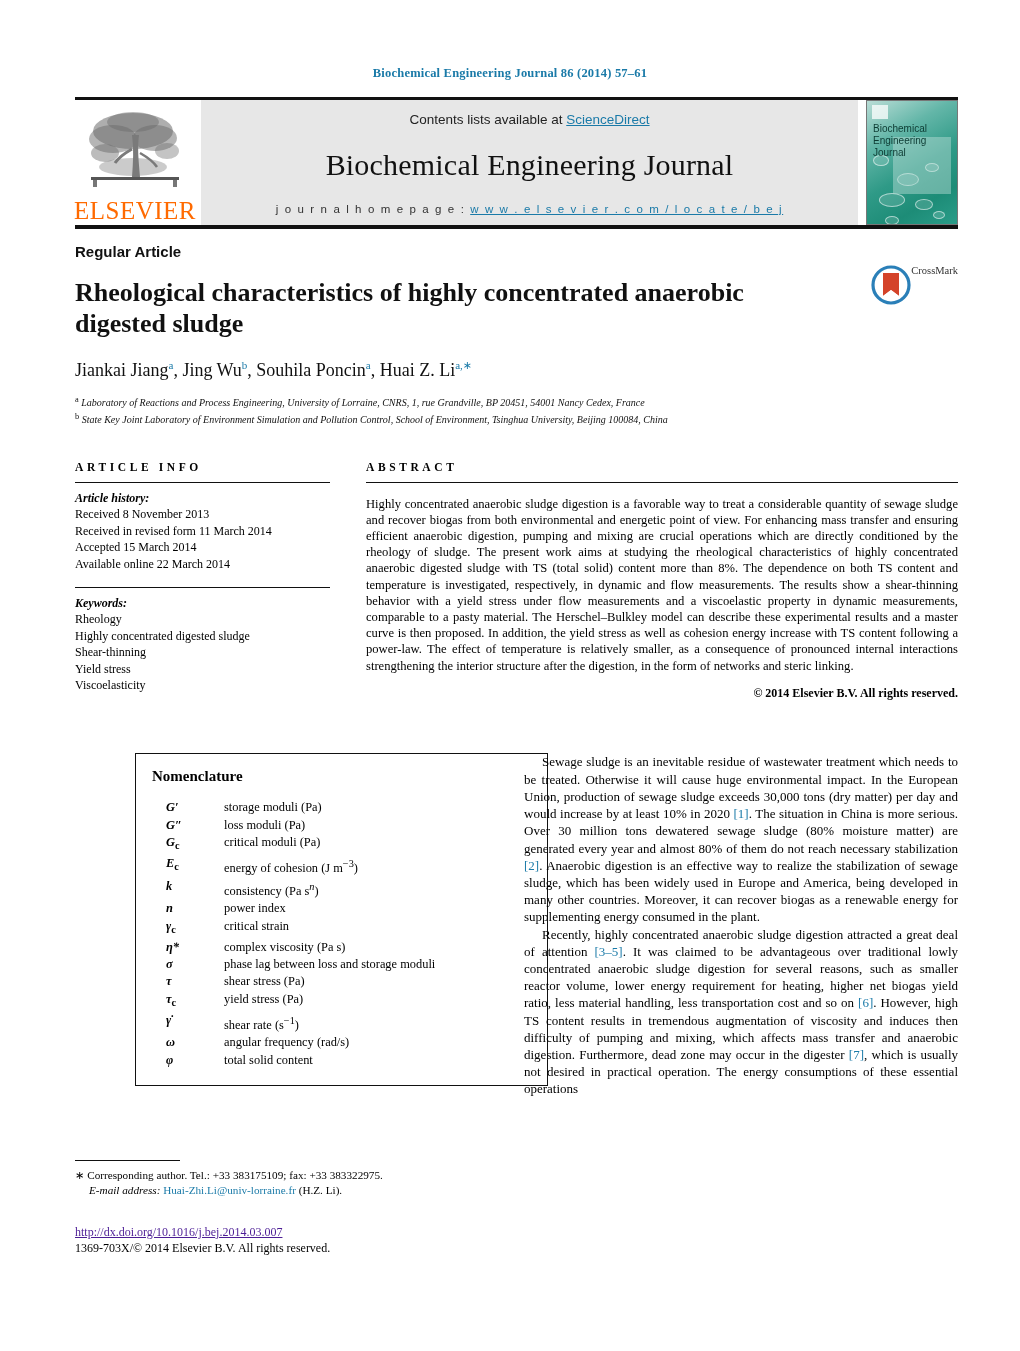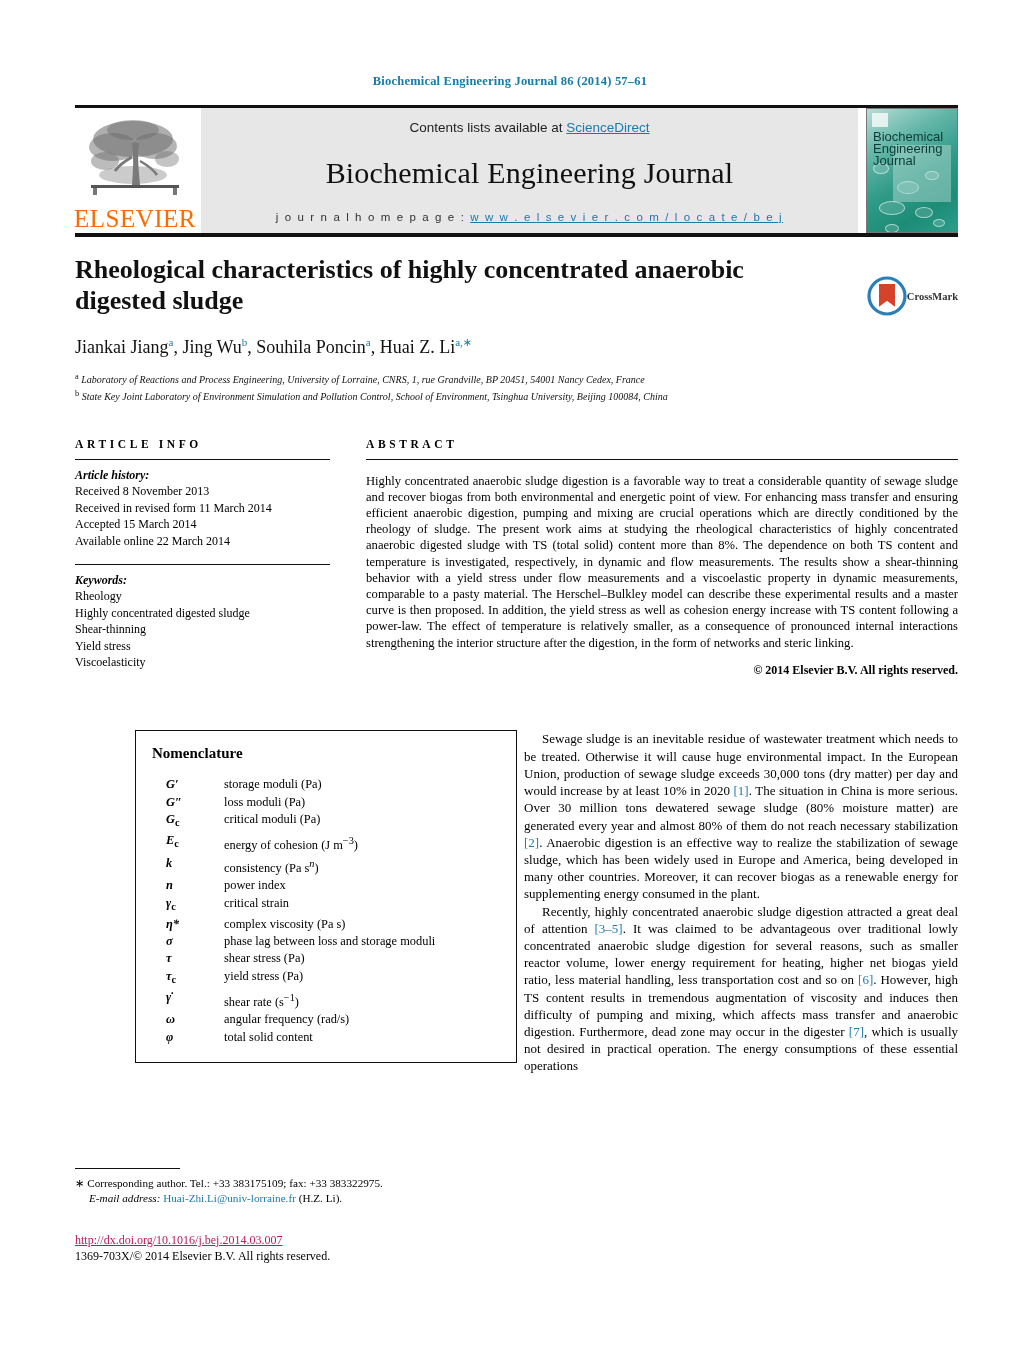--- a/index.html
+++ b/index.html
@@ -16,21 +16,20 @@
 
   
   .runninghead {
     text-align:center;
     color:#1a7aa8;
     font-family:"Liberation Serif", serif;
     font-weight:bold;
     font-size:12.5px;
     letter-spacing:.2px;
     padding-top:66px;
-    margin-top:8px;
   }
 
   
   .masthead {
     margin:16px 62px 0 75px;
     border-top:3px solid #111;
     padding-top:0;
     display:flex;
     align-items:stretch;
     height:128px;
@@ -95,21 +94,21 @@
     position:absolute; left:26px; top:36px; right:6px; bottom:30px;
     background:rgba(190,225,218,.45);
   }
   .cover-thumb .elsmark {
     position:absolute; left:5px; top:4px; width:16px; height:14px;
     background:rgba(255,255,255,.75);
   }
   .cover-title {
     position:absolute; left:6px; top:22px; right:4px;
     font-family:"Liberation Sans", sans-serif;
-    font-size:13px; line-height:12px; color:#0d3b33;
+    font-size:10px; line-height:12px; color:#0d3b33;
   }
   .masthead-rule {
     margin:0 62px 0 75px;
     border-bottom:4px solid #111;
   }
 
   
   .article-head { margin:14px 62px 0 75px; position:relative; }
   .regular-article {
     font-family:"Liberation Sans", sans-serif;
@@ -126,21 +125,21 @@
     font-size:18px; color:#111; margin-bottom:12px;
   }
   .authors sup { font-size:11px; color:#1a7aa8; }
   .affil {
     font-family:"Liberation Serif", serif;
     font-style:italic; font-size:10px; line-height:13.5px; color:#111;
   }
   .affil sup { font-style:normal; }
   .crossmark {
     position:absolute; right:0; top:22px;
-    display:flex; align-items:center; gap:0;font-weight:bold;
+    display:flex; gap:0;
   }
   .cm-badge { width:40px; height:40px; }
   .cm-text {
     font-family:"Liberation Serif", serif;
     font-size:10.5px; color:#333;
   }
 
   
   .infoabs {
     margin:34px 62px 0 75px;
@@ -171,21 +170,21 @@
     margin:52px 62px 0 75px;
     display:flex; gap:34px;
   }
   .bcol { width:415px; flex:0 0 415px; position:relative; }
   .bcol.right { flex:1 1 auto; width:auto; }
 
   .nomen {
     border:1.6px solid #111;
     padding:14px 16px 16px 16px;
     margin-left:60px;
-    width:382px;
+    width:413px;
   }
   .nomen h4 {
     margin:0 0 14px 0;
     font-family:"Liberation Serif", serif;
     font-size:15px; font-weight:bold;
   }
   .nomen table { border-collapse:collapse; width:100%; }
   .nomen td { font-size:12.4px; line-height:17.4px; vertical-align:top; padding:0; }
   .nomen td.sym {
     width:72px; font-style:italic; font-weight:bold;
@@ -208,21 +207,21 @@
 
   
   .footnote {
     position:absolute; left:75px; top:1160px; width:420px;
   }
   .fn-rule { width:105px; border-top:1.3px solid #111; margin-bottom:7px; }
   .fn-line { font-size:11.2px; line-height:15px; }
   .fn-line .ital { font-style:italic; }
   .fn-line a, .link { color:#1a7aa8; text-decoration:none;font-family:Liberation Serif, serif; }
   .doiblock { position:absolute; left:75px; top:1222px; }
-  .doi { color:#be185d; font-size:12px; line-height:16px; }
+  .doi { color:#4c1d95; font-size:12px; line-height:16px; }
   .issn { font-size:12px; line-height:16px; }
 </style>
 </head>
 <body>
 
 <div class="page">
 
   <div class="runninghead">Biochemical Engineering Journal 86 (2014) 57–61</div>
 
   <div class="masthead">
@@ -273,20 +272,21 @@
       <div class="cover-title">
         <div>Biochemical</div>
         <div>Engineering</div>
         <div>Journal</div>
       </div>
     </div>
   </div>
   <div class="masthead-rule"></div>
 
   <div class="article-head">
+    <div class="regular-article">Regular Article</div>
     <h1 class="art-title">Rheological characteristics of highly concentrated anaerobic digested sludge</h1>
     <div class="authors">Jiankai Jiang<sup>a</sup>, Jing Wu<sup>b</sup>, Souhila Poncin<sup>a</sup>, Huai Z. Li<sup>a,∗</sup></div>
     <div class="affil">
       <sup>a</sup> <span>Laboratory of Reactions and Process Engineering, University of Lorraine, CNRS, 1, rue Grandville, BP 20451, 54001 Nancy Cedex, France</span>
     </div>
     <div class="affil">
       <sup>b</sup> <span>State Key Joint Laboratory of Environment Simulation and Pollution Control, School of Environment, Tsinghua University, Beijing 100084, China</span>
     </div>
 
     <div class="crossmark">

